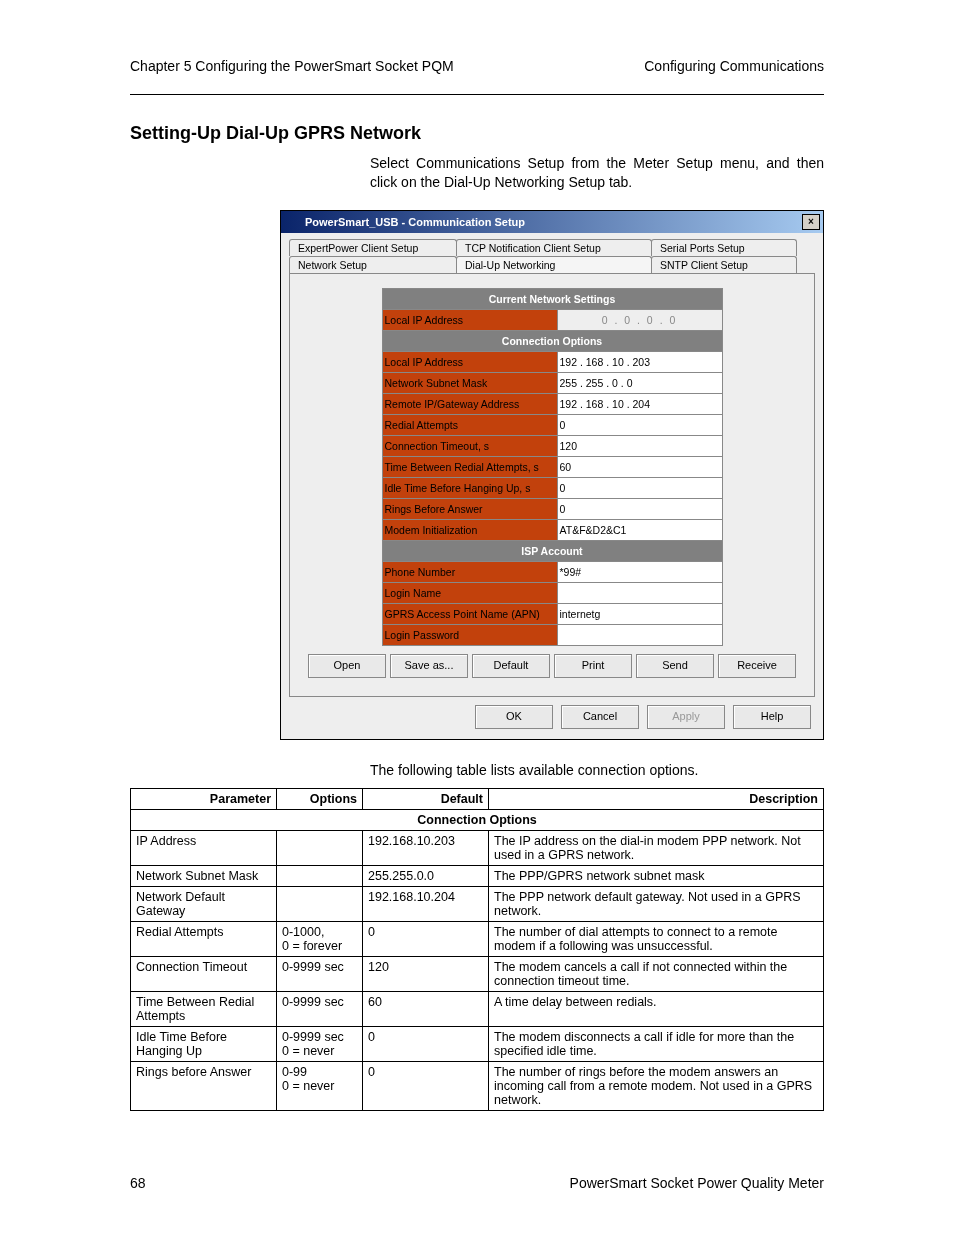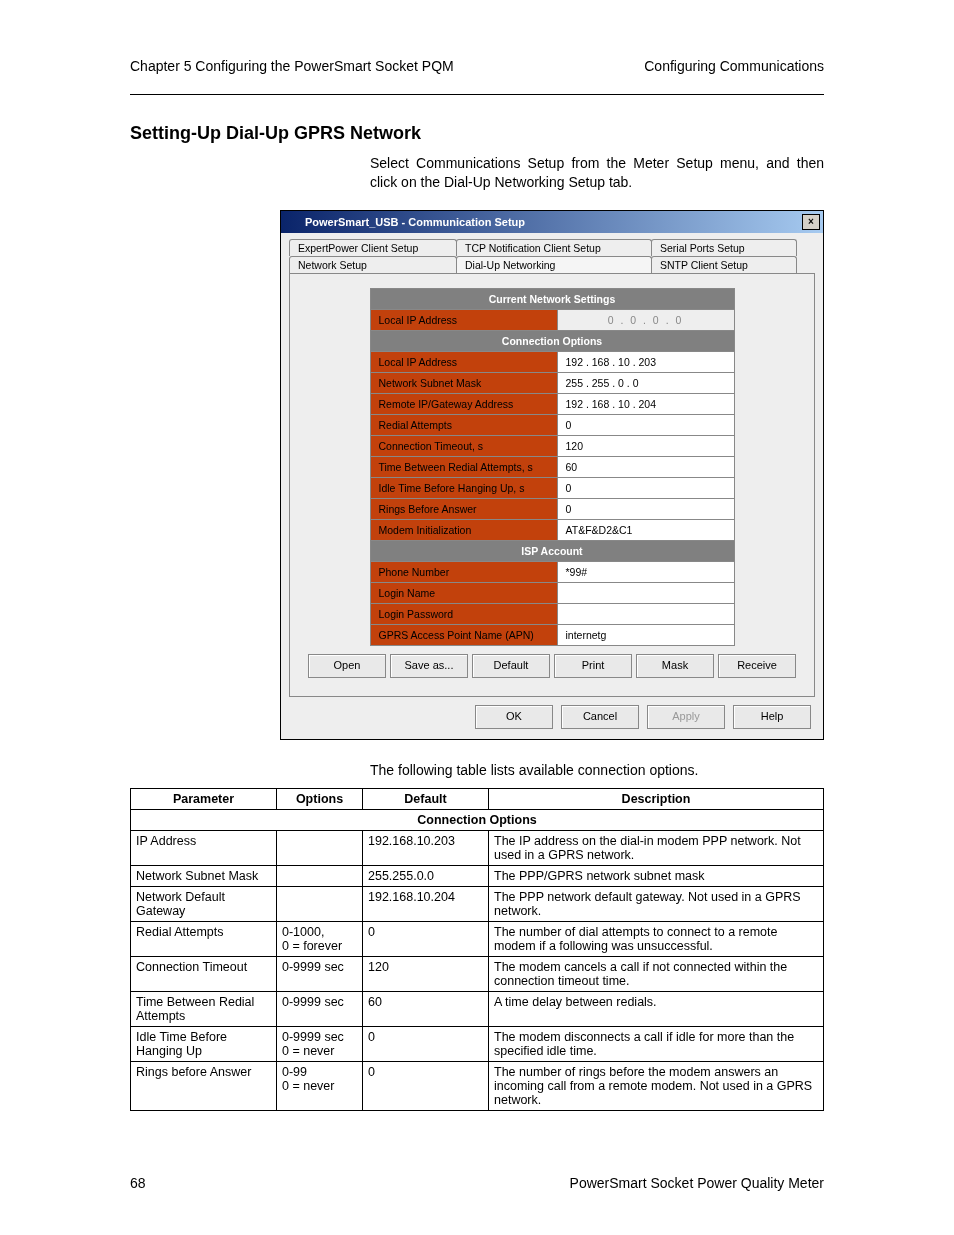--- a/index.html
+++ b/index.html
@@ -93,21 +93,21 @@
     padding: 14px 8px 14px 8px;
     margin: 0 8px 8px 8px;
   }
   .ntable {
     border-collapse: collapse;
     margin: 0 auto;
     font-size: 10.5px;
   }
   .ntable td, .ntable th {
     border: 1px solid #888;
-    padding: 2px 8px;
+    padding: 2px 2px;
     height: 16px;
   }
   .ntable .hdr {
     background: #808080;
     color: #fff;
     font-weight: bold;
     text-align: center;
   }
   .ntable td.label { width: 170px; background:#c2410c; }
   .ntable td.val   { width: 160px; background:#fff; }
@@ -152,21 +152,21 @@
     margin-bottom: 20px;
   }
   table.params th, table.params td {
     border: 1px solid #000;
     padding: 3px 5px;
     vertical-align: top;
     text-align: left;
   }
   table.params th {
     font-weight: bold;
-    text-align: center;
+    text-align: right;
     font-size: 12.5px;
   }
   table.params td.sub-hdr {
     text-align: center;
     font-weight: bold;
   }
   .footer-row {
     display: flex;
     justify-content: space-between;
     font-size: 14px;
@@ -264,36 +264,36 @@
             </tr>
       <tr>
               <td class="label">Phone Number</td>
               <td class="val">*99#</td>
             </tr>
       <tr>
               <td class="label">Login Name</td>
               <td class="val"></td>
             </tr>
       <tr>
+              <td class="label">GPRS Access Point Name (APN)</td>
+              <td class="val">internetg</td>
+            </tr>
+      <tr>
               <td class="label">Login Password</td>
               <td class="val"></td>
-            </tr>
-      <tr>
-              <td class="label">GPRS Access Point Name (APN)</td>
-              <td class="val">internetg</td>
             </tr>
     </tbody>
         </table>
 
     <div class="btn-row">
       <div class="win-btn">Open</div>
       <div class="win-btn">Save as...</div>
       <div class="win-btn">Default</div>
       <div class="win-btn">Print</div>
-      <div class="win-btn">Mask</div>
+      <div class="win-btn">Send</div>
       <div class="win-btn">Receive</div>
     </div>
   </div>
 
   <div class="btn-row2">
     <div class="win-btn">OK</div>
     <div class="win-btn">Cancel</div>
     <div class="win-btn disabled">Apply</div>
     <div class="win-btn">Help</div>
   </div>

